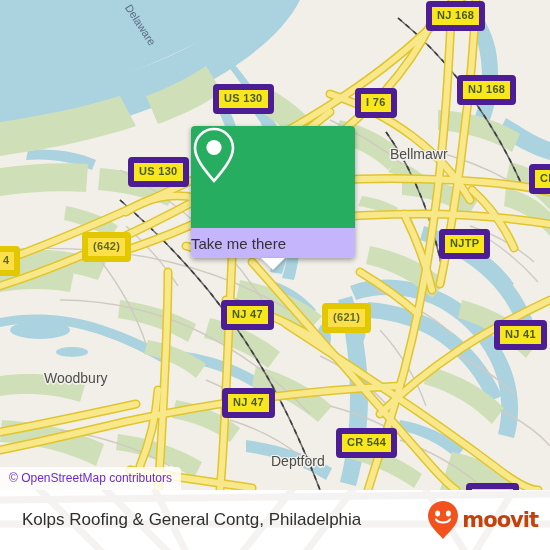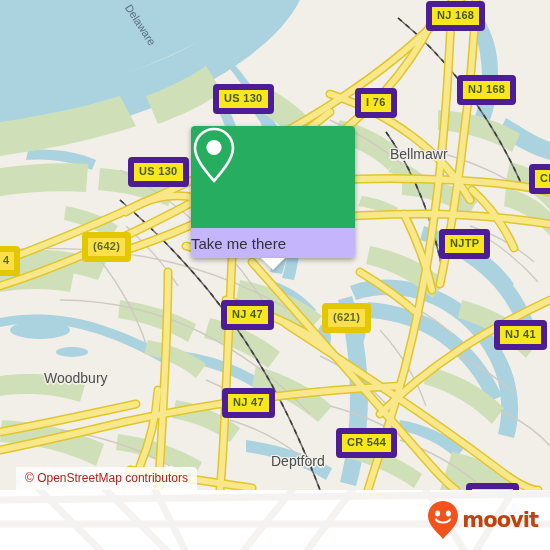--- a/index.html
+++ b/index.html
@@ -80,26 +80,25 @@
     border-left:12px solid transparent;
     border-right:12px solid transparent;
     border-top:12px solid #ffffff;
     filter:drop-shadow(0 2px 2px rgba(0,0,0,.22));
   }
 
   
   .attrib{
     position:absolute;left:0;bottom:0;
     background:rgba(255,255,255,.82);
-    color:#b91c1c;
+    color:#6d28d9;
     font-size:12px;
     padding:4px 9px 5px 9px;
     border-top-right-radius:4px;
     white-space:nowrap;
-    margin-left:16px;
   }
 
   
   .footer{
     position:absolute;left:0;top:490px;width:550px;height:60px;
     background:#ffffff;
     overflow:hidden;
   }
   .footer-watermark{position:absolute;left:0;top:0;opacity:.55;}
   .footer-title{
@@ -337,20 +336,21 @@
         <path d="M300,-10 L236,70"></path>
         <path d="M360,-10 L300,70"></path>
         <path d="M-10,34 L560,34"></path>
         <path d="M-10,10 L560,4"></path>
         <path d="M420,-10 L470,70"></path>
         <path d="M520,-10 L470,70"></path>
         <path d="M150,-10 L190,70"></path>
       </g>
     </svg>
 
+    <div class="footer-title">Kolps Roofing &amp; General Contg, Philadelphia</div>
 
     <div class="brand">
       <svg width="34" height="40" viewBox="0 0 34 40">
         <path d="M17,1 C8.7,1 2,7.7 2,16 C2,25 11,32 17,39 C23,32 32,25 32,16 C32,7.7 25.3,1 17,1 Z" fill="#f2531c"></path>
         <ellipse cx="11.6" cy="13.5" rx="2.5" ry="3" fill="#ffffff"></ellipse>
         <ellipse cx="22.4" cy="13.5" rx="2.5" ry="3" fill="#ffffff"></ellipse>
         <path d="M10,19.5 C12.5,23.5 21.5,23.5 24,19.5" stroke="#ffffff" stroke-width="2.2" fill="none" stroke-linecap="round"></path>
       </svg>
       <span class="brand-word">moovit</span>
     </div>

